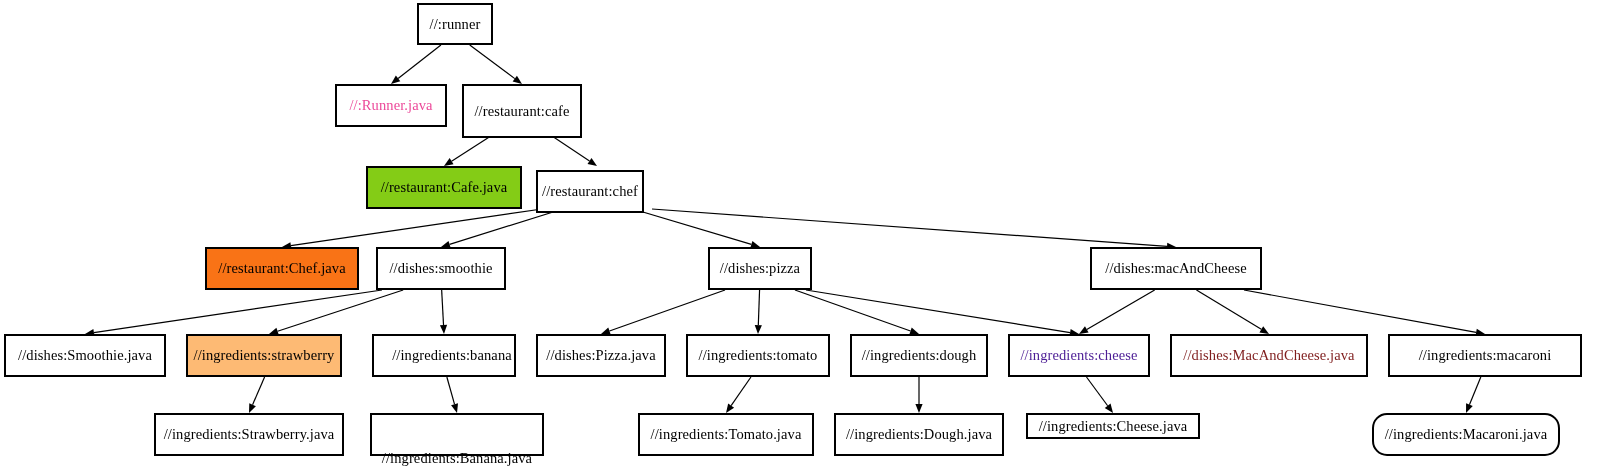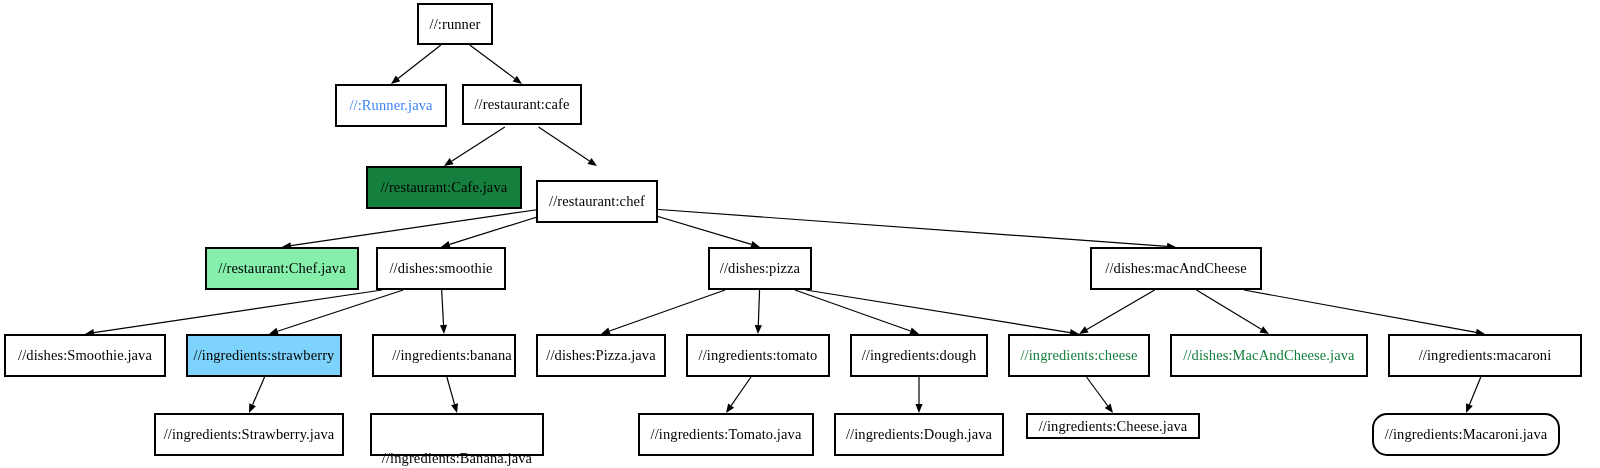--- a/index.html
+++ b/index.html
@@ -100,66 +100,66 @@
       <line x1="1086.48" y1="377.00" x2="1107.66" y2="405.75" stroke="#000000" stroke-width="1.2"></line>
       <polygon points="1113.00,413.00 1104.76,407.89 1110.56,403.62" fill="#000000"></polygon>
       <line x1="1480.82" y1="377.00" x2="1469.43" y2="404.68" stroke="#000000" stroke-width="1.2"></line>
       <polygon points="1466.00,413.00 1466.10,403.31 1472.76,406.05" fill="#000000"></polygon>
     </svg>
   <div id="node-layer">
       <div class="node" style="left: 417px; top: 3px; width: 76px; height: 42px; border-color: rgb(0, 0, 0); background: rgb(255, 255, 255);">
         <span class="node-label" style="color: rgb(0, 0, 0);">//:runner</span>
       </div>
       <div class="node" style="left: 335px; top: 84px; width: 112px; height: 43px; border-color: rgb(0, 0, 0); background: rgb(255, 255, 255);">
-        <span class="node-label" style="color: #3b82f6;">//:Runner.java</span>
+        <span class="node-label" style="color: #ec4899;">//:Runner.java</span>
       </div>
-      <div class="node" style="left: 462px; top: 84px; width: 120px; height: 41px; border-color: rgb(0, 0, 0); background: rgb(255, 255, 255); text-align: center;">
+      <div class="node" style="left: 462px; top: 84px; width: 120px; height: 54px; border-color: rgb(0, 0, 0); background: rgb(255, 255, 255); text-align: center;">
         <span class="node-label" style="color: rgb(0, 0, 0);">//restaurant:cafe</span>
       </div>
-      <div class="node" style="left: 366px; top: 166px; width: 156px; height: 43px; border-color: rgb(0, 0, 0); background: #15803d;">
+      <div class="node" style="left: 366px; top: 166px; width: 156px; height: 43px; border-color: rgb(0, 0, 0); background: #84cc16;">
         <span class="node-label" style="color: rgb(0, 0, 0);">//restaurant:Cafe.java</span>
       </div>
-      <div class="node" style="left: 536px; top: 180px; width: 122px; height: 43px; border-color: rgb(0, 0, 0); background: rgb(255, 255, 255);">
+      <div class="node" style="left: 536px; top: 170px; width: 108px; height: 43px; border-color: rgb(0, 0, 0); background: rgb(255, 255, 255);">
         <span class="node-label" style="color: rgb(0, 0, 0);">//restaurant:chef</span>
       </div>
-      <div class="node" style="left: 205px; top: 247px; width: 154px; height: 43px; border-color: rgb(0, 0, 0); background: #86efac;">
+      <div class="node" style="left: 205px; top: 247px; width: 154px; height: 43px; border-color: rgb(0, 0, 0); background: #f97316;">
         <span class="node-label" style="color: rgb(0, 0, 0);">//restaurant:Chef.java</span>
       </div>
       <div class="node" style="left: 708px; top: 247px; width: 104px; height: 43px; border-color: rgb(0, 0, 0); background: rgb(255, 255, 255);">
         <span class="node-label" style="color: rgb(0, 0, 0);">//dishes:pizza</span>
       </div>
       <div class="node" style="left: 376px; top: 247px; width: 130px; height: 43px; border-color: rgb(0, 0, 0); background: rgb(255, 255, 255);">
         <span class="node-label" style="color: rgb(0, 0, 0);">//dishes:smoothie</span>
       </div>
       <div class="node" style="left: 1090px; top: 247px; width: 172px; height: 43px; border-color: rgb(0, 0, 0); background: rgb(255, 255, 255);">
         <span class="node-label" style="color: rgb(0, 0, 0);">//dishes:macAndCheese</span>
       </div>
       <div class="node" style="left: 4px; top: 334px; width: 162px; height: 43px; border-color: rgb(0, 0, 0); background: rgb(255, 255, 255);">
         <span class="node-label" style="color: rgb(0, 0, 0);">//dishes:Smoothie.java</span>
       </div>
-      <div class="node" style="left: 186px; top: 334px; width: 156px; height: 43px; border-color: rgb(0, 0, 0); background: #7dd3fc;">
+      <div class="node" style="left: 186px; top: 334px; width: 156px; height: 43px; border-color: rgb(0, 0, 0); background: #fdba74;">
         <span class="node-label" style="color: rgb(0, 0, 0);">//ingredients:strawberry</span>
       </div>
       <div class="node" style="left: 372px; top: 334px; width: 144px; height: 43px; border-color: rgb(0, 0, 0); background: rgb(255, 255, 255);">
         <span class="node-label" style="color: rgb(0, 0, 0); margin-left: 16px;">//ingredients:banana</span>
       </div>
       <div class="node" style="left: 536px; top: 334px; width: 130px; height: 43px; border-color: rgb(0, 0, 0); background: rgb(255, 255, 255);">
         <span class="node-label" style="color: rgb(0, 0, 0);">//dishes:Pizza.java</span>
       </div>
       <div class="node" style="left: 686px; top: 334px; width: 144px; height: 43px; border-color: rgb(0, 0, 0); background: rgb(255, 255, 255);">
         <span class="node-label" style="color: rgb(0, 0, 0);">//ingredients:tomato</span>
       </div>
       <div class="node" style="left: 850px; top: 334px; width: 138px; height: 43px; border-color: rgb(0, 0, 0); background: rgb(255, 255, 255);">
         <span class="node-label" style="color: rgb(0, 0, 0);">//ingredients:dough</span>
       </div>
       <div class="node" style="left: 1008px; top: 334px; width: 142px; height: 43px; border-color: rgb(0, 0, 0); background: rgb(255, 255, 255);">
-        <span class="node-label" style="color: #15803d;">//ingredients:cheese</span>
+        <span class="node-label" style="color: #4c1d95;">//ingredients:cheese</span>
       </div>
       <div class="node" style="left: 1170px; top: 334px; width: 198px; height: 43px; border-color: rgb(0, 0, 0); background: rgb(255, 255, 255);">
-        <span class="node-label" style="color: #15803d;">//dishes:MacAndCheese.java</span>
+        <span class="node-label" style="color: #7f1d1d;">//dishes:MacAndCheese.java</span>
       </div>
       <div class="node" style="left: 1388px; top: 334px; width: 194px; height: 43px; border-color: rgb(0, 0, 0); background: rgb(255, 255, 255);">
         <span class="node-label" style="color: rgb(0, 0, 0);">//ingredients:macaroni</span>
       </div>
       <div class="node" style="left: 154px; top: 413px; width: 190px; height: 43px; border-color: rgb(0, 0, 0); background: rgb(255, 255, 255);">
         <span class="node-label" style="color: rgb(0, 0, 0);">//ingredients:Strawberry.java</span>
       </div>
       <div class="node" style="left: 370px; top: 413px; width: 174px; height: 43px; border-color: rgb(0, 0, 0); background: rgb(255, 255, 255);">
         <span class="node-label" style="color: rgb(0, 0, 0); margin-top: 48px;">//ingredients:Banana.java</span>
       </div>

